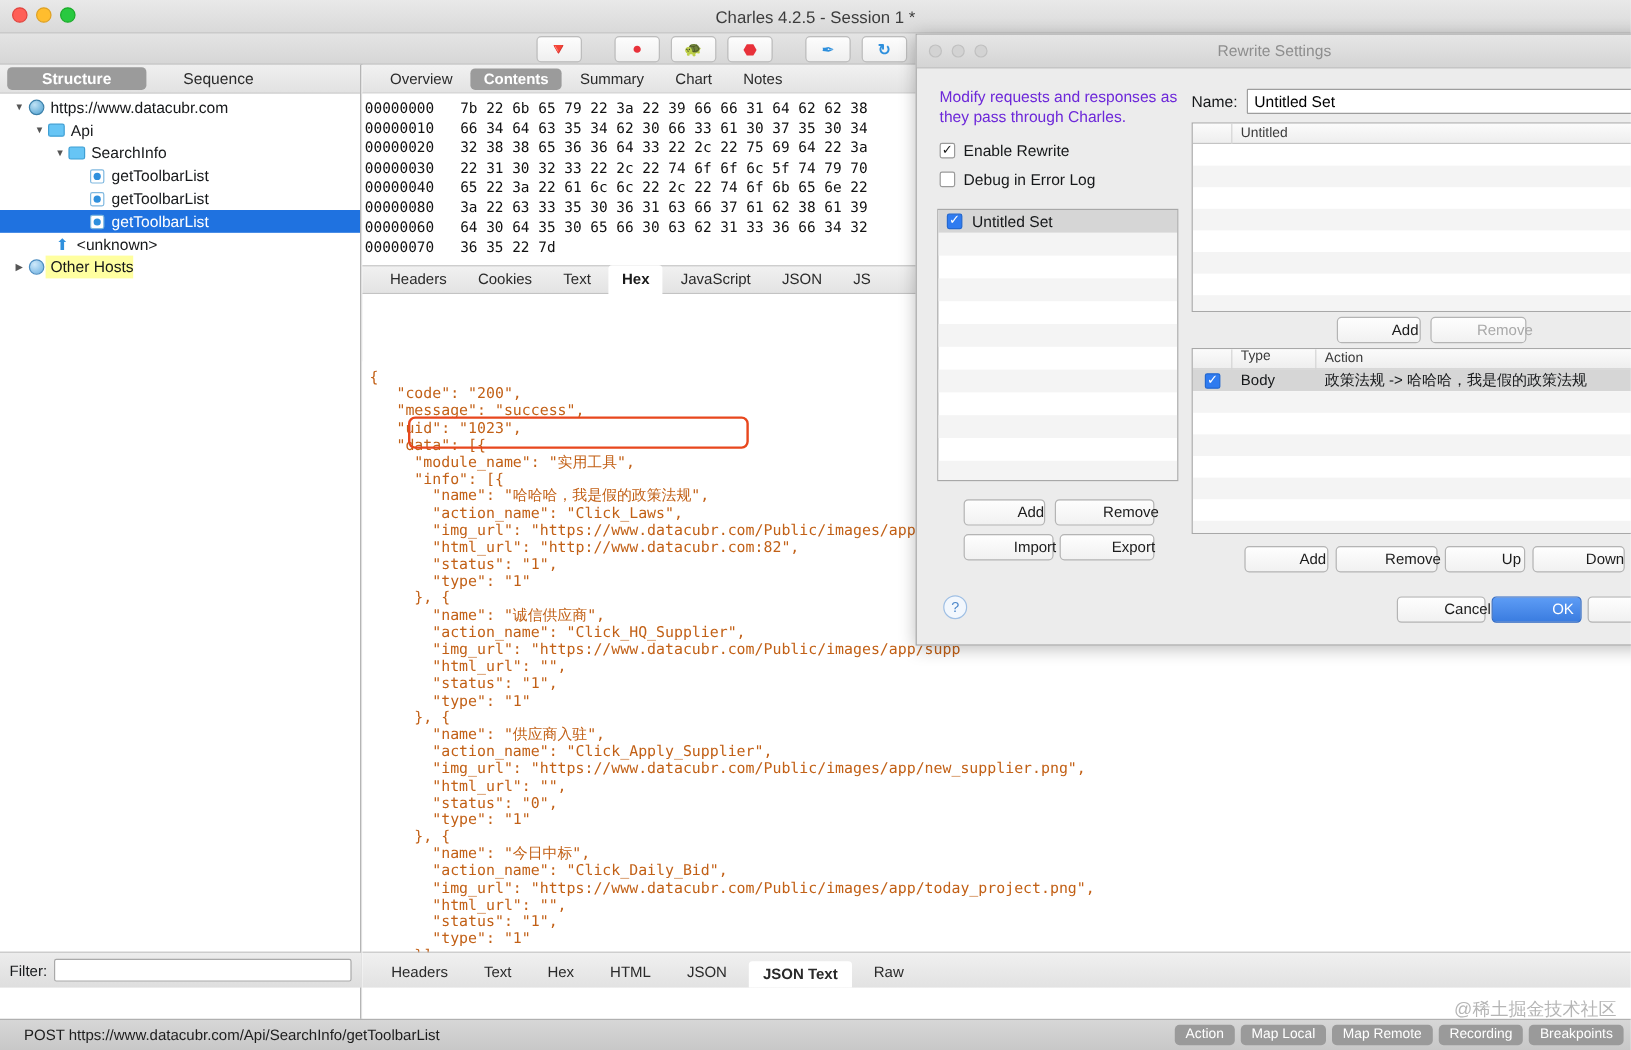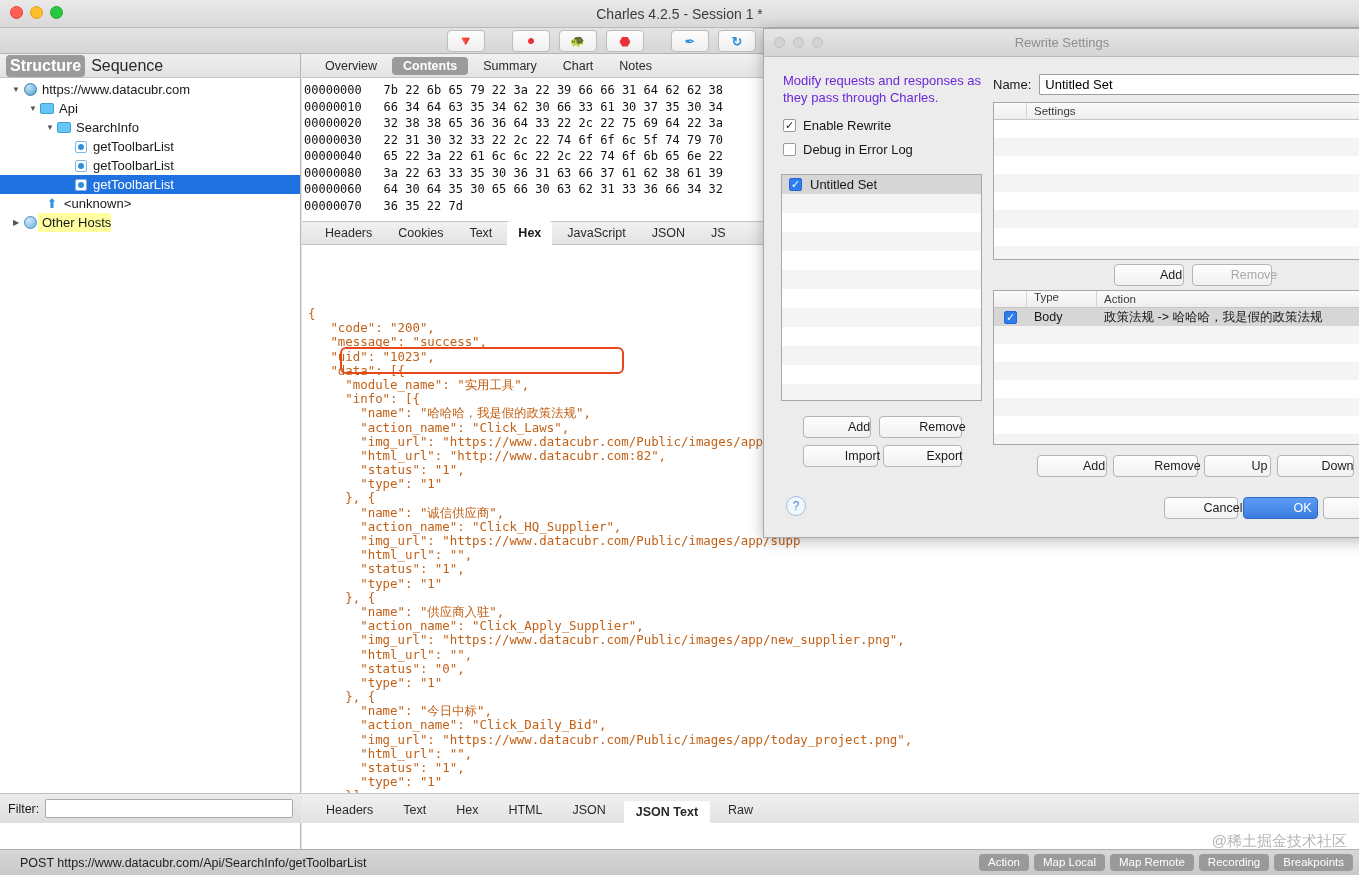--- a/index.html
+++ b/index.html
@@ -44,21 +44,21 @@
   
   #sidebar {
     position:absolute; left:0; top:54px; width:301px; height:795px;
     background:#ffffff; border-right:1px solid #b5b5b5;
   }
   #side-tabs {
     height:24px; background:linear-gradient(#efefef,#e2e2e2);
     border-bottom:1px solid #c3c3c3; display:flex; align-items:center;
     padding-left:6px; gap:2px;
   }
-  .side-tab { font-size:16px; padding:2px 4px; border-radius:4px; color:#2a2a2a; }
+  .side-tab { font-size:13px; padding:2px 29px; border-radius:4px; color:#2a2a2a; }
   .side-tab.sel { background:#9b9b9b; color:#ffffff; font-weight:bold; }
   #tree { padding-top:2px; font-size:13px; }
   .trow { height:19px; line-height:19px; white-space:nowrap; display:flex; align-items:center; }
   .trow.sel { background:#1f72e0; color:#ffffff; }
   .disc { width:12px; text-align:center; font-size:8px; color:#555; flex:0 0 12px; }
   .ticon { width:16px; flex:0 0 16px; display:flex; align-items:center; justify-content:center; }
   .globe { width:13px;height:13px;border-radius:50%;background:radial-gradient(circle at 35% 30%,#bfe2f5,#4c9fd0);border:1px solid #3b7fa8;}
   .folder { width:14px;height:11px;background:#67c5f5;border:1px solid #3f9fd4;border-radius:2px;}
   .dot { width:12px;height:12px;border-radius:2px;background:#ffffff;border:1px solid #7fb8e0;display:flex;align-items:center;justify-content:center;}
   .dot i { width:6px;height:6px;border-radius:50%;background:#2f90dd;display:block;}
@@ -480,21 +480,21 @@
 <div id="help-btn">?</div>
 
 <div id="name-row">
   <span id="name-label">Name:</span>
   <input id="name-field" type="text" value="Untitled Set" style="">
 </div>
 
 <div id="loc-table">
   <div class="thead">
     <div class="c1"></div>
-    <div class="c2">Settings</div>
+    <div class="c2">Untitled</div>
   </div>
   <div class="trowx"></div>
   <div class="trowx alt"></div>
   <div class="trowx"></div>
   <div class="trowx alt"></div>
   <div class="trowx"></div>
   <div class="trowx alt"></div>
   <div class="trowx"></div>
   <div class="trowx alt"></div>
 </div>

